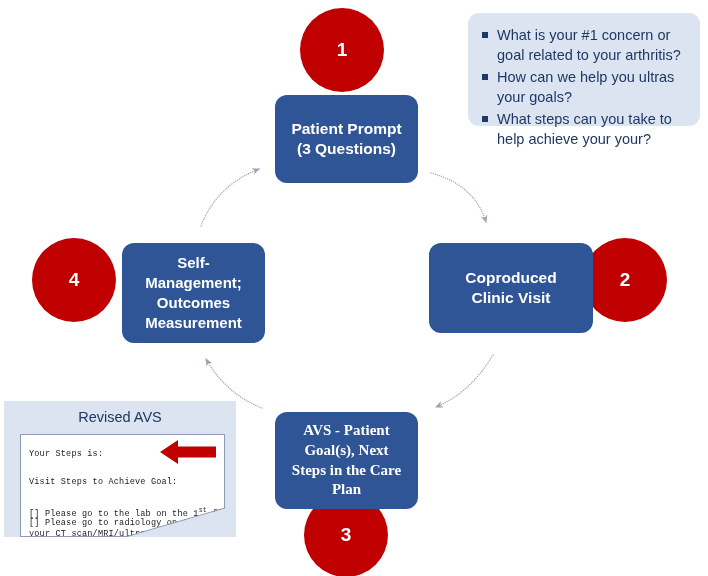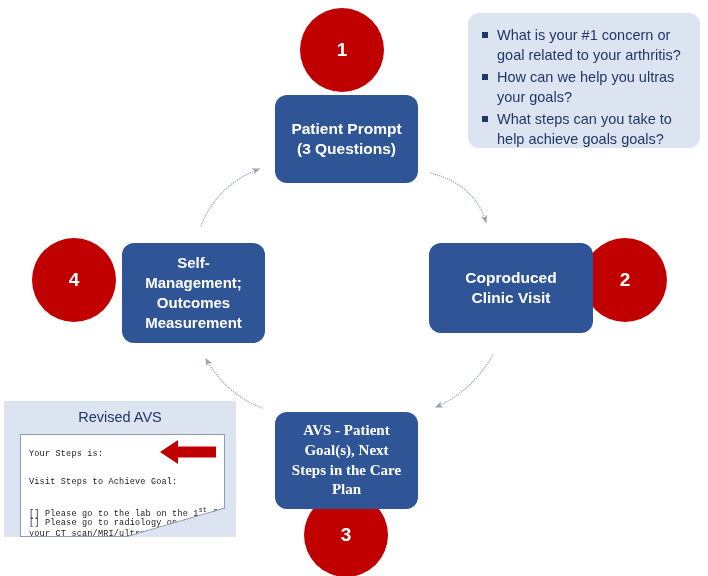--- a/index.html
+++ b/index.html
@@ -66,21 +66,21 @@
   #badge-2 { left: 583px; top: 238px; width: 84px; height: 84px; }
   #badge-3 { left: 304px; top: 493px; width: 84px; height: 84px; }
   #badge-4 { left: 32px;  top: 238px; width: 84px; height: 84px; }
 
   
   #questions-callout {
     position: absolute;
     left: 468px;
     top: 13px;
     width: 232px;
-    height: 135px;
+    height: 113px;
     background: #DCE4F2;
     border-radius: 11px;
     box-sizing: border-box;
     padding: 12px 14px 10px 12px;
   }
   #questions-callout ul {
     margin: 0;
     padding: 0;
     list-style: none;
   }
@@ -241,21 +241,21 @@
       <li>
         <span class="sq"></span>
         <span>What is your #1 concern or goal related to your arthritis?</span>
       </li>
       <li>
         <span class="sq"></span>
         <span>How can we help you ultras your goals?</span>
       </li>
       <li>
         <span class="sq"></span>
-        <span>What steps can you take to help achieve goals goals?</span>
+        <span>What steps can you take to help achieve your your?</span>
       </li>
     </ul>
   </div>
 
   <div id="revised-avs-panel">
     <div id="revised-avs-title">Revised AVS</div>
 
     <div id="avs-document">
       <div class="avs-line" id="avs-line-goal">Your Steps is:</div>
       <div class="avs-line" id="avs-line-steps">Visit Steps to Achieve Goal:</div>

